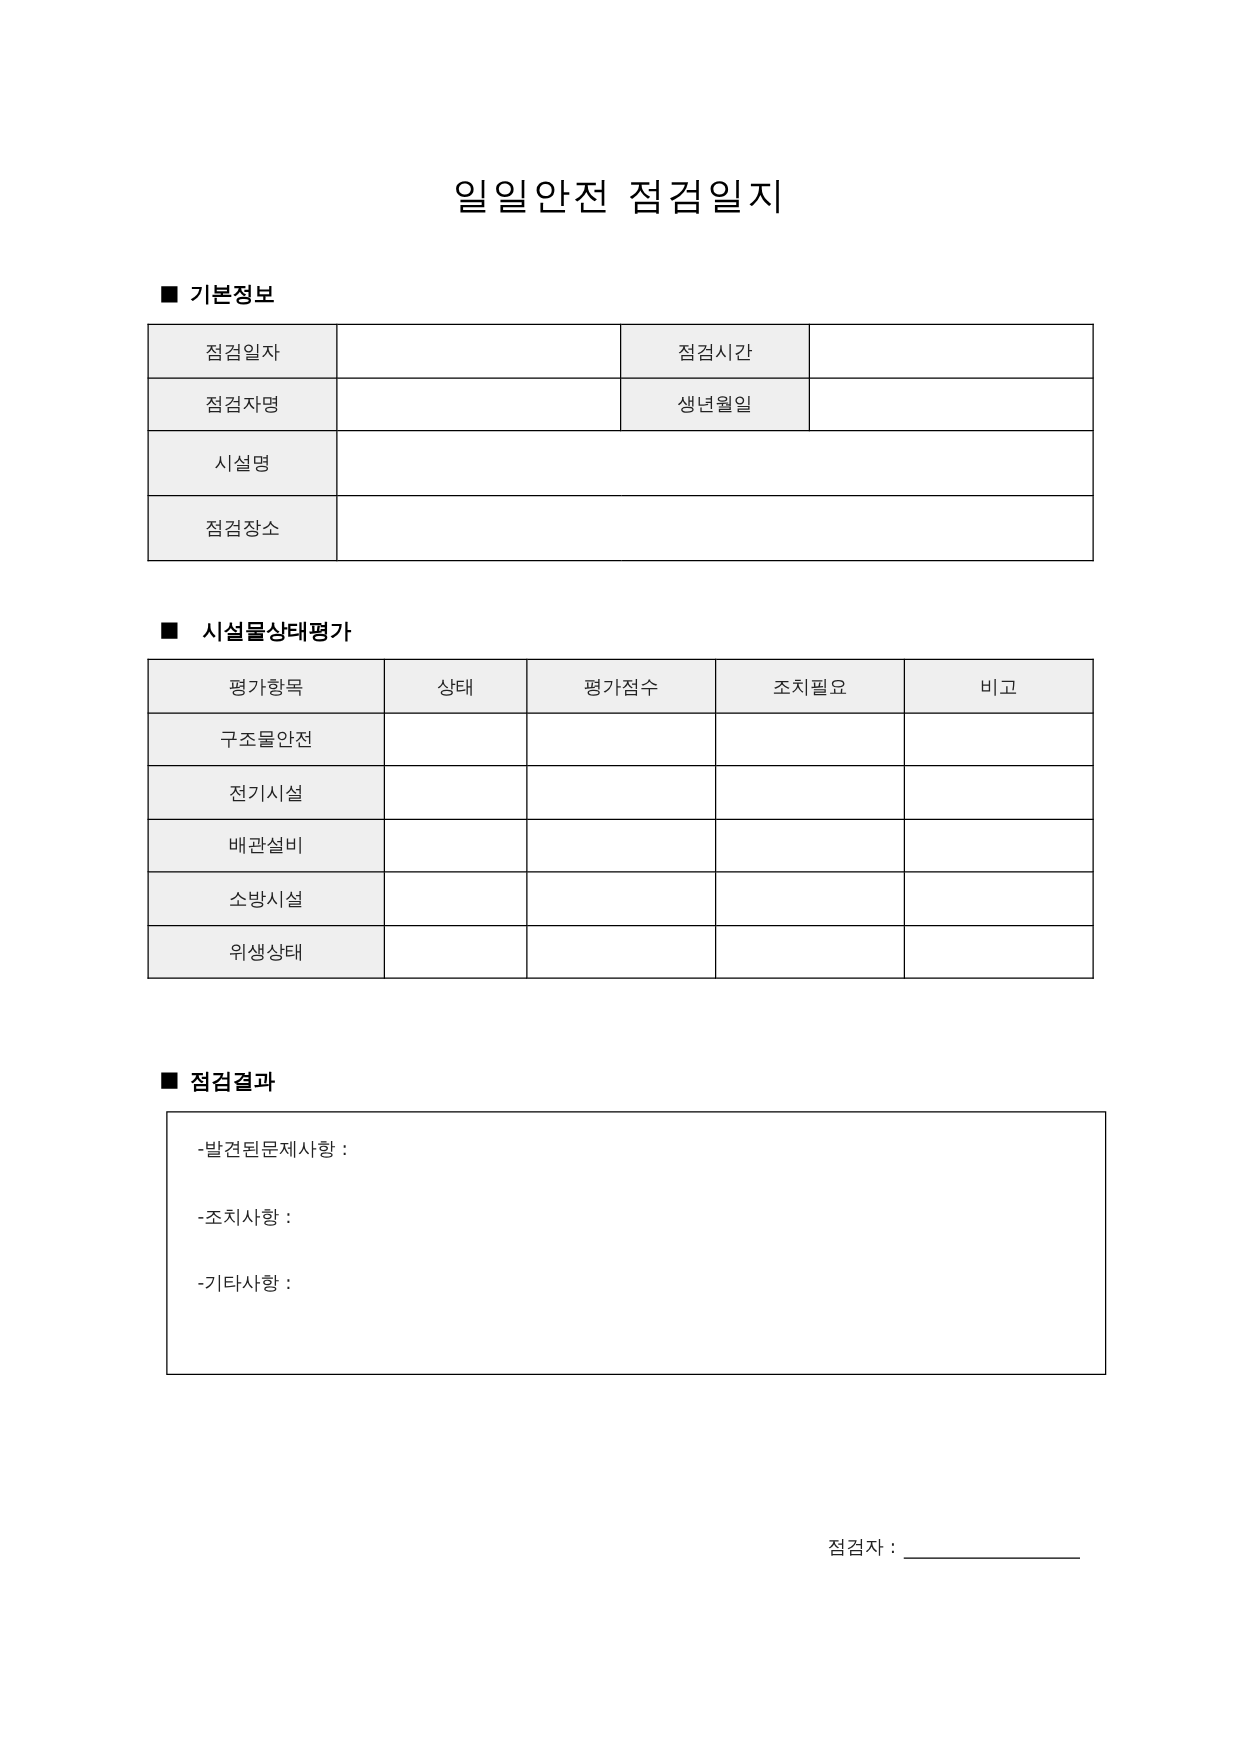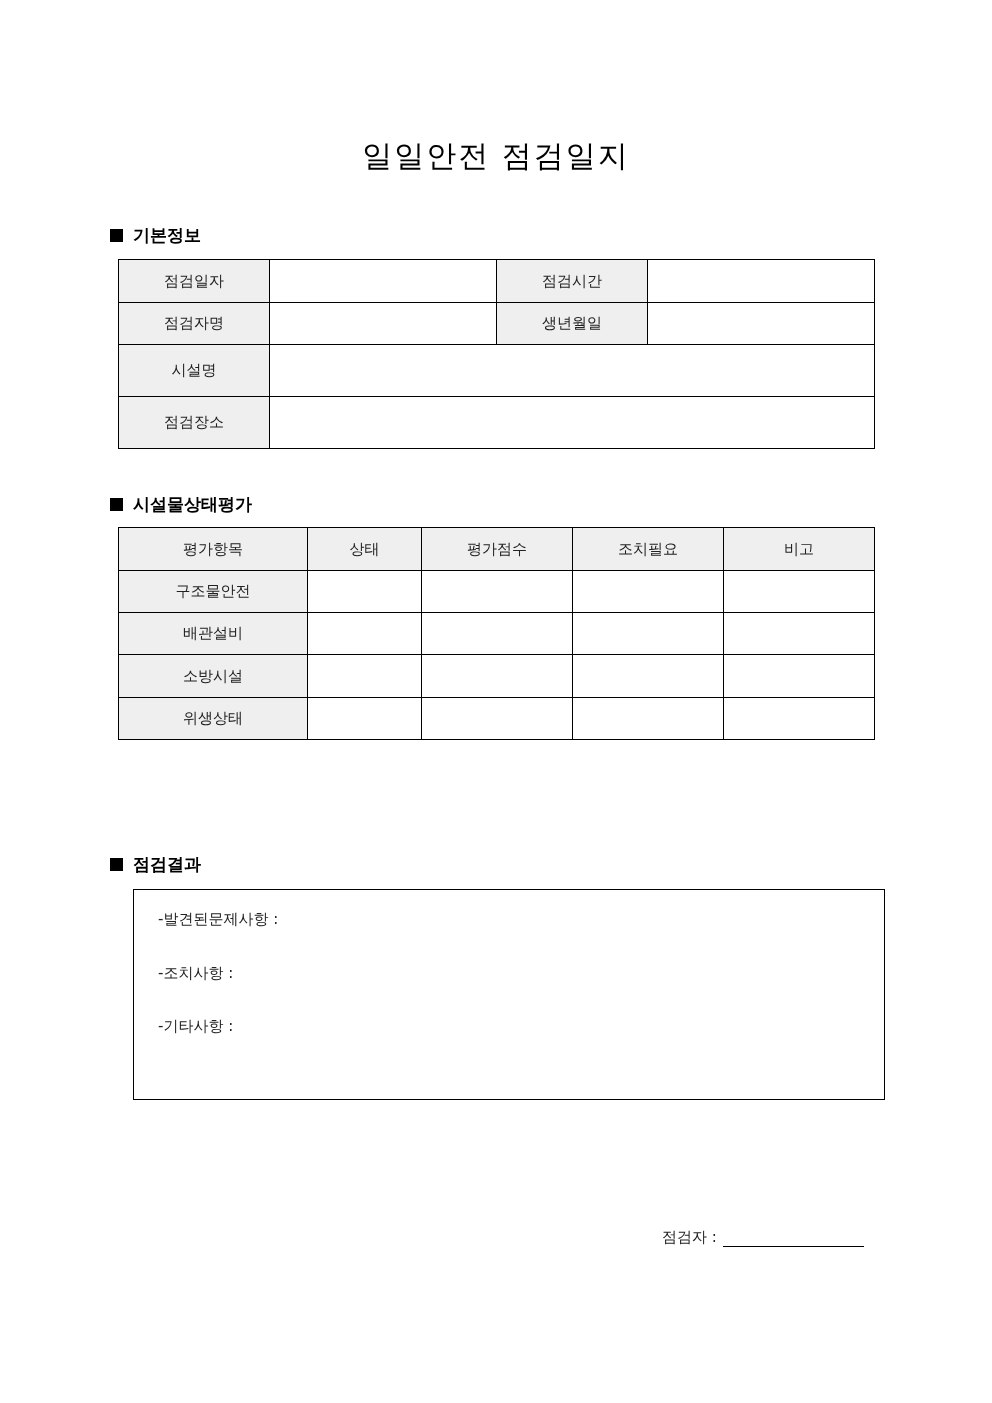--- a/index.html
+++ b/index.html
@@ -5,21 +5,21 @@
   html, body { margin: 0; padding: 0; background: #ffffff; }
   body {
     width: 992px; height: 1403px; position: relative; overflow: hidden;
     font-family: "DejaVu Sans", "Liberation Sans", sans-serif; color: #111;
   }
   .title {
     position: absolute; left: 0; top: 136px; width: 992px; text-align: center;
     font-size: 30px; font-weight: normal; letter-spacing: 2px; color: #000;
   }
   .section-heading {
-    position: absolute; left: 110px; font-size: 17px; font-weight: bold; color: #000;
+    position: absolute; left: 129px; font-size: 17px; font-weight: bold; color: #000;
     display: flex; align-items: center; text-align: center;
   }
   .section-heading .sq {
     display: inline-block; width: 13px; height: 13px; background: #000; margin-right: 10px;
   }
   table.grid {
     position: absolute; left: 118px; border-collapse: collapse; table-layout: fixed;
   }
   table.grid td {
     border: 1.5px solid #000; text-align: center; vertical-align: middle;
@@ -77,21 +77,21 @@
     <td class="label">시설명</td>
     <td class="field" colspan="3"></td>
   </tr>
   <tr style="height:52px;padding-left:38px;">
     <td class="label">점검장소</td>
     <td class="field" colspan="3"></td>
   </tr>
 </tbody>
   </table>
 
-<div class="section-heading" style="top:493px;">
+<div class="section-heading" style="top:493px;gap:10px;">
   <span class="sq"></span>
   <span>시설물상태평가</span>
 </div>
 
 <table class="grid" style="top:527px; width:756px;padding-left:20px;">
   <colgroup>
     <col style="width:189px">
       <col style="width:114px">
       <col style="width:151px">
       <col style="width:151px">
@@ -100,20 +100,27 @@
   <tbody>
       <tr style="height:43px;">
     <td class="label">평가항목</td>
     <td class="label">상태</td>
     <td class="label">평가점수</td>
     <td class="label">조치필요</td>
     <td class="label">비고</td>
   </tr>
   <tr style="height:42px;">
     <td class="label">구조물안전</td>
+    <td class="field"></td>
+    <td class="field"></td>
+    <td class="field"></td>
+    <td class="field"></td>
+  </tr>
+  <tr style="height:43px;">
+    <td class="label">전기시설</td>
     <td class="field"></td>
     <td class="field"></td>
     <td class="field"></td>
     <td class="field"></td>
   </tr>
   <tr style="height:42px;">
     <td class="label">배관설비</td>
     <td class="field"></td>
     <td class="field"></td>
     <td class="field"></td>

